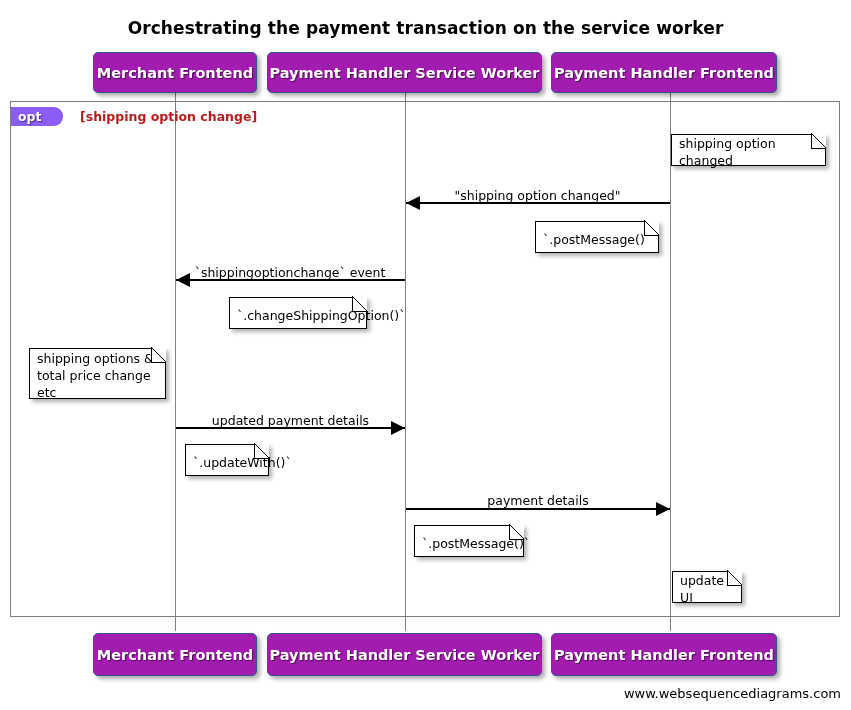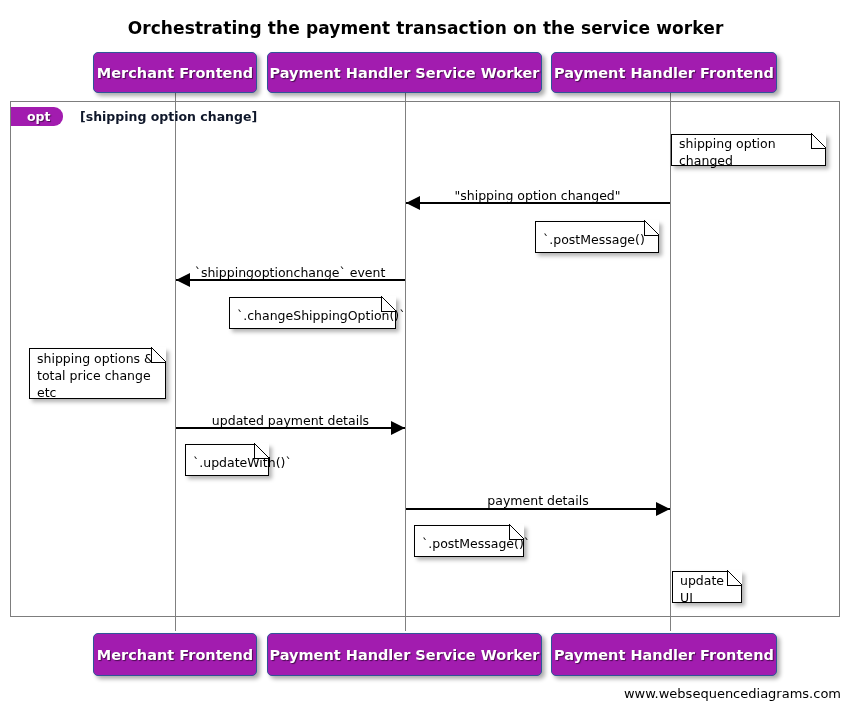--- a/index.html
+++ b/index.html
@@ -62,37 +62,37 @@
 
   
   .frame {
     position: absolute;
     box-sizing: border-box;
     border: 1px solid #7d7d7d;
     background: transparent;
   }
   .frame-tab {
     position: absolute;
-    background: #a21caf;
+    background: #8b5cf6;
     color: #ffffff;
     font-size: 12.5px;
     font-weight: bold;
     display: flex;
     align-items: center;
-    padding-left: 16px;
+    padding-left: 7px;
     box-sizing: border-box;
     border-top-right-radius: 9px;
     border-bottom-right-radius: 9px;
     text-shadow: 1px 1px 1px rgba(0,0,0,0.5);
   }
   .frame-guard {
     position: absolute;
     font-size: 12.5px;
     font-weight: bold;
-    color: #0f172a;
+    color: #b91c1c;
     white-space: nowrap;
   }
 
   
   .msg-line {
     position: absolute;
     height: 2px;
     background: #000000;
   }
   .msg-label {
@@ -206,21 +206,21 @@
     <span class="dogear"></span>
     <span>`.postMessage()`</span>
   </div>
 
   <div class="msg-label" style="left:175px; top:265px; width:230px;">
     <span>`shippingoptionchange` event</span>
   </div>
   <div class="msg-line" style="left:176px; top:279px; width:229px;"></div>
   <div class="arrow-head left" style="left:176px; top:273px;"></div>
 
-  <div class="note" style="left:229px; top:297px; width:167px; height:32px;">
+  <div class="note" style="left:229px; top:297px; width:138px; height:32px;">
     <span class="dogear"></span>
     <span>`.changeShippingOption()`</span>
   </div>
 
   <div class="note" style="left:29px; top:348px; width:137px; height:51px;">
     <span class="dogear"></span>
     <span>shipping options &amp;
 total price change etc</span>
   </div>
 

